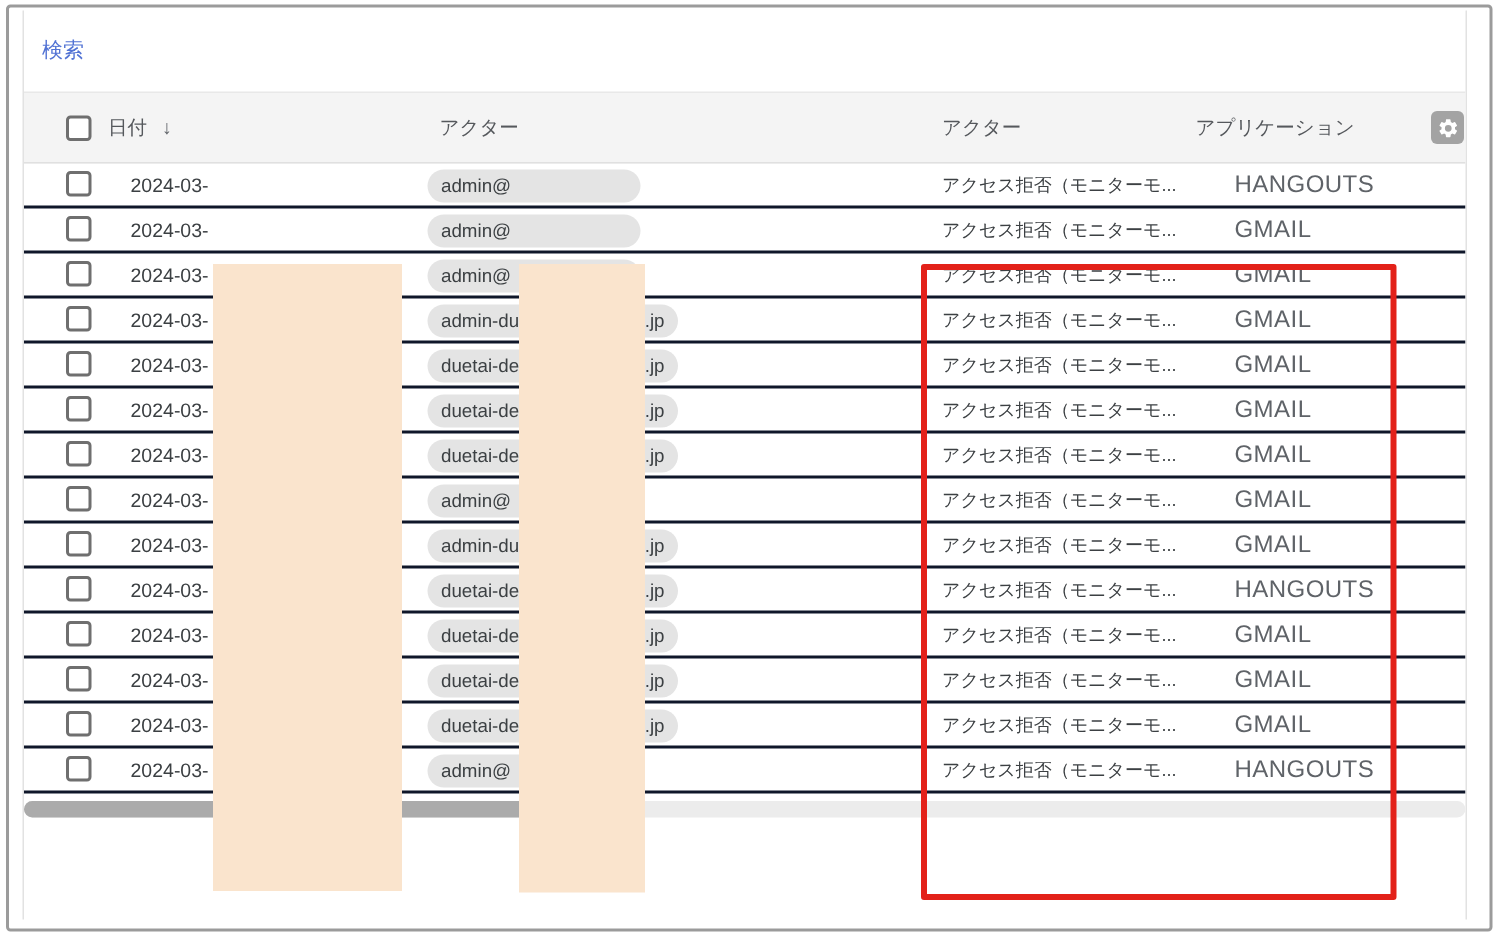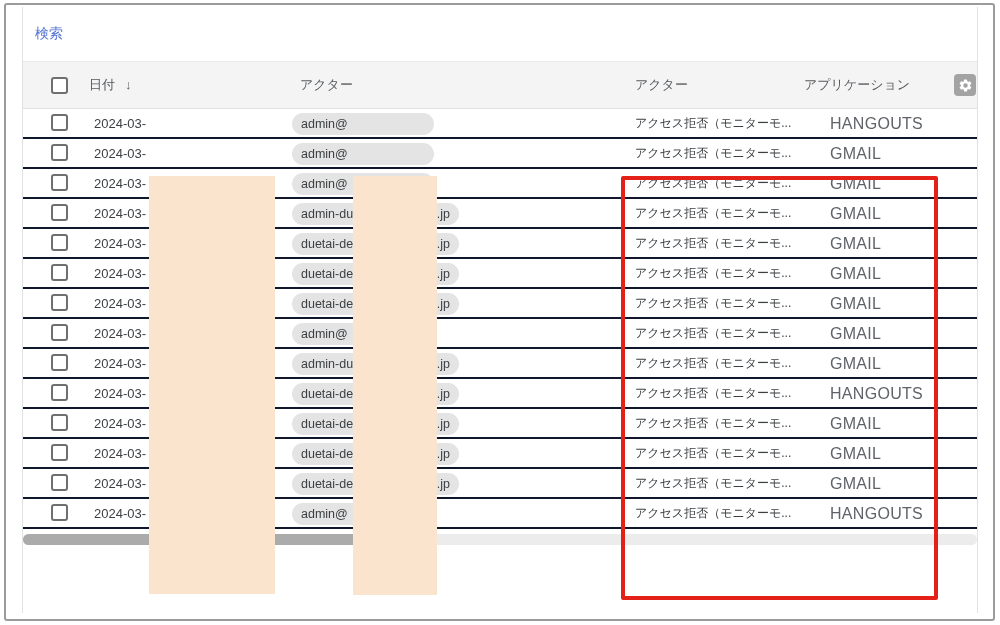--- a/index.html
+++ b/index.html
@@ -1,20 +1,20 @@
 <!DOCTYPE html>
 <html><head>
 <meta charset="utf-8">
 <style>
   html,body{margin:0;padding:0;background:#ffffff;width:1000px;height:625px;
     font-family:"Liberation Sans","DejaVu Sans",sans-serif;}
   *{box-sizing:border-box;}
   .frame{position:absolute;left:4px;top:3px;width:991px;height:618px;
     border:2px solid #9b9b9b;border-radius:3px;background:#fff;overflow:hidden;}
-  .card{position:relative;margin:2px 15px 0 16px;height:606px;
+  .card{position:relative;margin:2px 15px 0 9px;height:606px;
     border-left:1px solid #e2e2e2;border-right:1px solid #e2e2e2;background:#fff;overflow:hidden;}
 
   
   .search-row{height:55px;border-bottom:1px solid #e8e8e8;display:flex;align-items:center;padding-left:12px;}
   .link{color:#5273d4;font-size:14px;text-decoration:none;cursor:pointer;}
 
   
   .toolbar{height:65px;border-bottom:1px solid #e0e0e0;display:flex;align-items:center;
     padding-left:14px;position:relative;}
   .results{color:#5f6368;font-size:14px;}
@@ -24,21 +24,21 @@
   .help{position:absolute;right:24px;top:50%;transform:translateY(-50%);
     width:19px;height:19px;border-radius:50%;background:#5f6368;color:#fff;
     font-size:13px;font-weight:bold;display:flex;align-items:center;justify-content:center;cursor:pointer;}
 
   
   .thead{height:47px;background:#f4f4f4;border-bottom:1px solid #e0e0e0;position:relative;
     font-size:13px;color:#55585c;}
   .thead .cell{position:absolute;top:50%;transform:translateY(-50%);white-space:nowrap;}
   .cb{position:absolute;width:17px;height:17px;border:2px solid #6f6f6f;border-radius:3px;background:#fff;cursor:pointer;}
   .thead .cb{left:28px;top:15px;}
-  .h-date{left:66px;}
+  .h-date{left:56px;}
   .sort{margin-left:10px;font-size:13px;color:#5f6368;}
   .h-actor{left:277px;}
   .h-event{left:612px;}
   .h-app{left:781px;}
   .gear-btn{position:absolute;right:1px;top:12px;width:22px;height:22px;border-radius:4px;
     background:#a3a3a3;display:flex;align-items:center;justify-content:center;cursor:pointer;}
   .gear-btn svg{width:15px;height:15px;fill:#ffffff;}
 
   
   .row{position:relative;height:30px;border-bottom:2px solid #0f172a;font-size:13px;color:#3c4043;}

